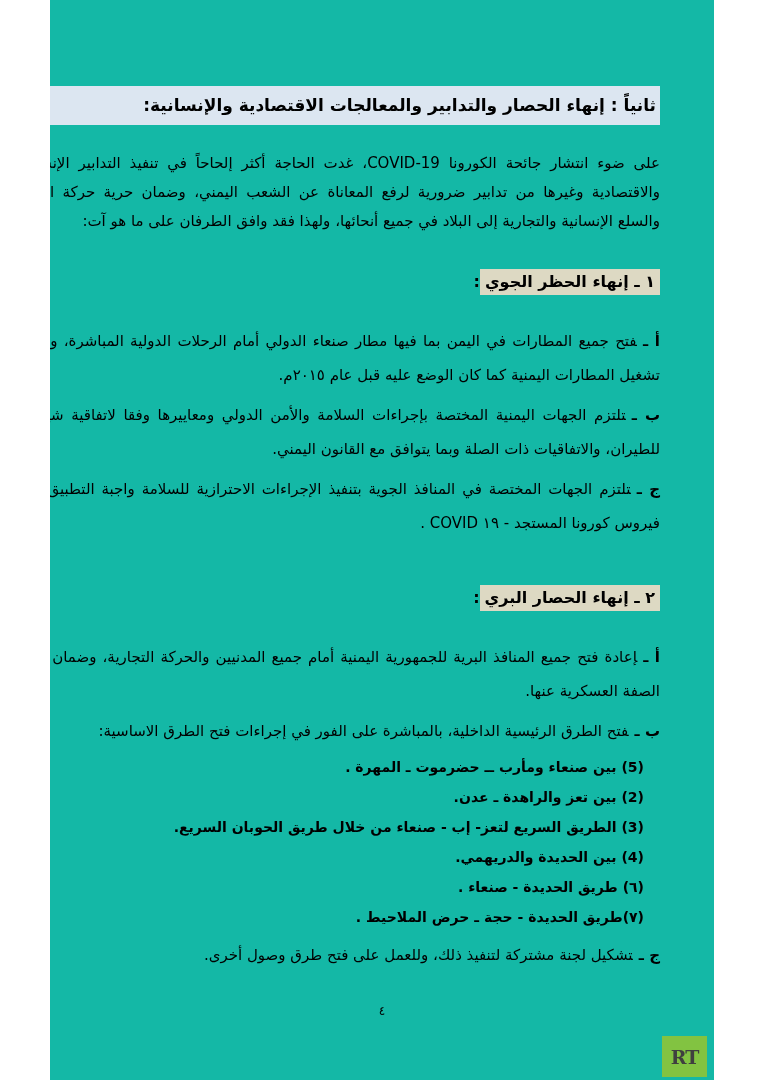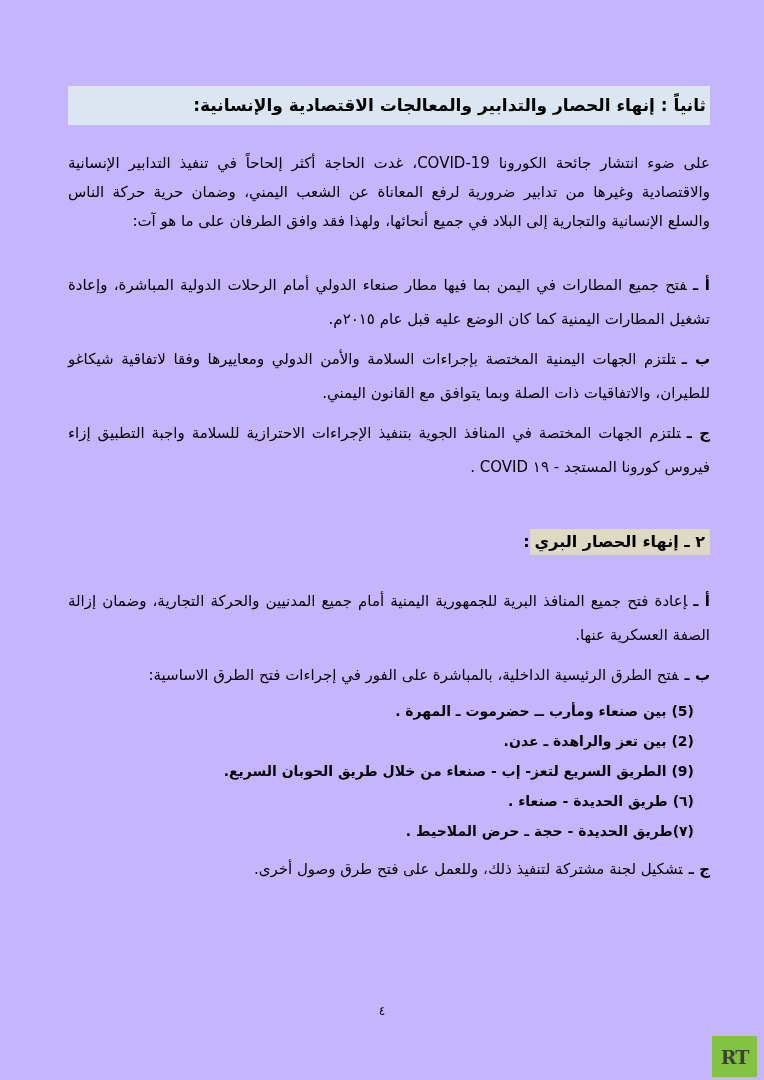--- a/index.html
+++ b/index.html
@@ -1,20 +1,20 @@
 <!DOCTYPE html>
 <html lang="ar" dir="rtl"><head>
 <meta charset="utf-8">
 <style>
   html,body{margin:0;padding:0;background:#ffffff;}
   .page{
     position:relative;
-    width:764px;height:1080px;
+    width:664px;height:1080px;
     margin:0 auto;
-    background:#c4b5fd;
+    background:#14b8a6;
     direction:rtl;
     color:#000;
     font-family:"DejaVu Sans",sans-serif;
     overflow:hidden;
   }
   .content{
     position:absolute;
     top:0;
     right:54px;
     width:642px;
@@ -96,37 +96,39 @@
 </head>
 <body>
 
 <div class="page">
   <div class="content">
 
     <div class="title-band">ثانياً : إنهاء الحصار والتدابير والمعالجات الاقتصادية والإنسانية:</div>
 
     <p class="intro"><span>على ضوء انتشار جائحة الكورونا COVID-19، غدت الحاجة أكثر إلحاحاً في تنفيذ التدابير الإنسانية والاقتصادية وغيرها من تدابير ضرورية لرفع المعاناة عن الشعب اليمني، وضمان حرية حركة الناس والسلع الإنسانية والتجارية إلى البلاد في جميع أنحائها، ولهذا فقد </span><span class="b">وافق الطرفان على ما هو آت:</span></p>
 
+    <div class="heading"><span class="hl">١ ـ إنهاء الحظر الجوي</span><span>:</span></div>
 
     <div class="items">
       <p class="item"><span class="marker">أ ـ</span><span>فتح جميع المطارات في اليمن بما فيها مطار صنعاء الدولي أمام الرحلات الدولية المباشرة، وإعادة تشغيل المطارات اليمنية كما كان الوضع عليه قبل عام ٢٠١٥م.</span></p>
       <p class="item"><span class="marker">ب ـ</span><span>تلتزم الجهات اليمنية المختصة بإجراءات السلامة والأمن الدولي ومعاييرها وفقا لاتفاقية شيكاغو للطيران، والاتفاقيات ذات الصلة وبما يتوافق مع القانون اليمني.</span></p>
       <p class="item"><span class="marker">ج ـ</span><span>تلتزم الجهات المختصة في المنافذ الجوية بتنفيذ الإجراءات الاحترازية للسلامة واجبة التطبيق إزاء فيروس كورونا المستجد - ١٩ COVID .</span></p>
     </div>
 
     <div class="heading second"><span class="hl">٢ ـ إنهاء الحصار البري</span><span>:</span></div>
 
     <div class="items wide">
       <p class="item"><span class="marker">أ ـ</span><span>إعادة فتح جميع المنافذ البرية للجمهورية اليمنية أمام جميع المدنيين والحركة التجارية، وضمان إزالة الصفة العسكرية عنها.</span></p>
       <p class="item"><span class="marker">ب ـ</span><span>فتح الطرق الرئيسية الداخلية، بالمباشرة على الفور في إجراءات فتح الطرق الاساسية:</span></p>
 
       <div class="roads">
         <div class="road">(5) بين صنعاء ومأرب ــ حضرموت ـ المهرة .</div>
         <div class="road">(2) بين تعز والراهدة ـ عدن.</div>
-        <div class="road">(9) الطريق السريع لتعز- إب - صنعاء من خلال طريق الحوبان السريع.</div>
+        <div class="road">(3) الطريق السريع لتعز- إب - صنعاء من خلال طريق الحوبان السريع.</div>
+        <div class="road">(4) بين الحديدة والدريهمي.</div>
         <div class="road">(٦) طريق الحديدة - صنعاء .</div>
         <div class="road">(٧)طريق الحديدة - حجة ـ حرض الملاحيط .</div>
       </div>
 
       <p class="item"><span class="marker">ج ـ</span><span>تشكيل لجنة مشتركة لتنفيذ ذلك، وللعمل على فتح طرق وصول أخرى.</span></p>
     </div>
 
   </div>
 
   <div class="footer-page">٤</div>

